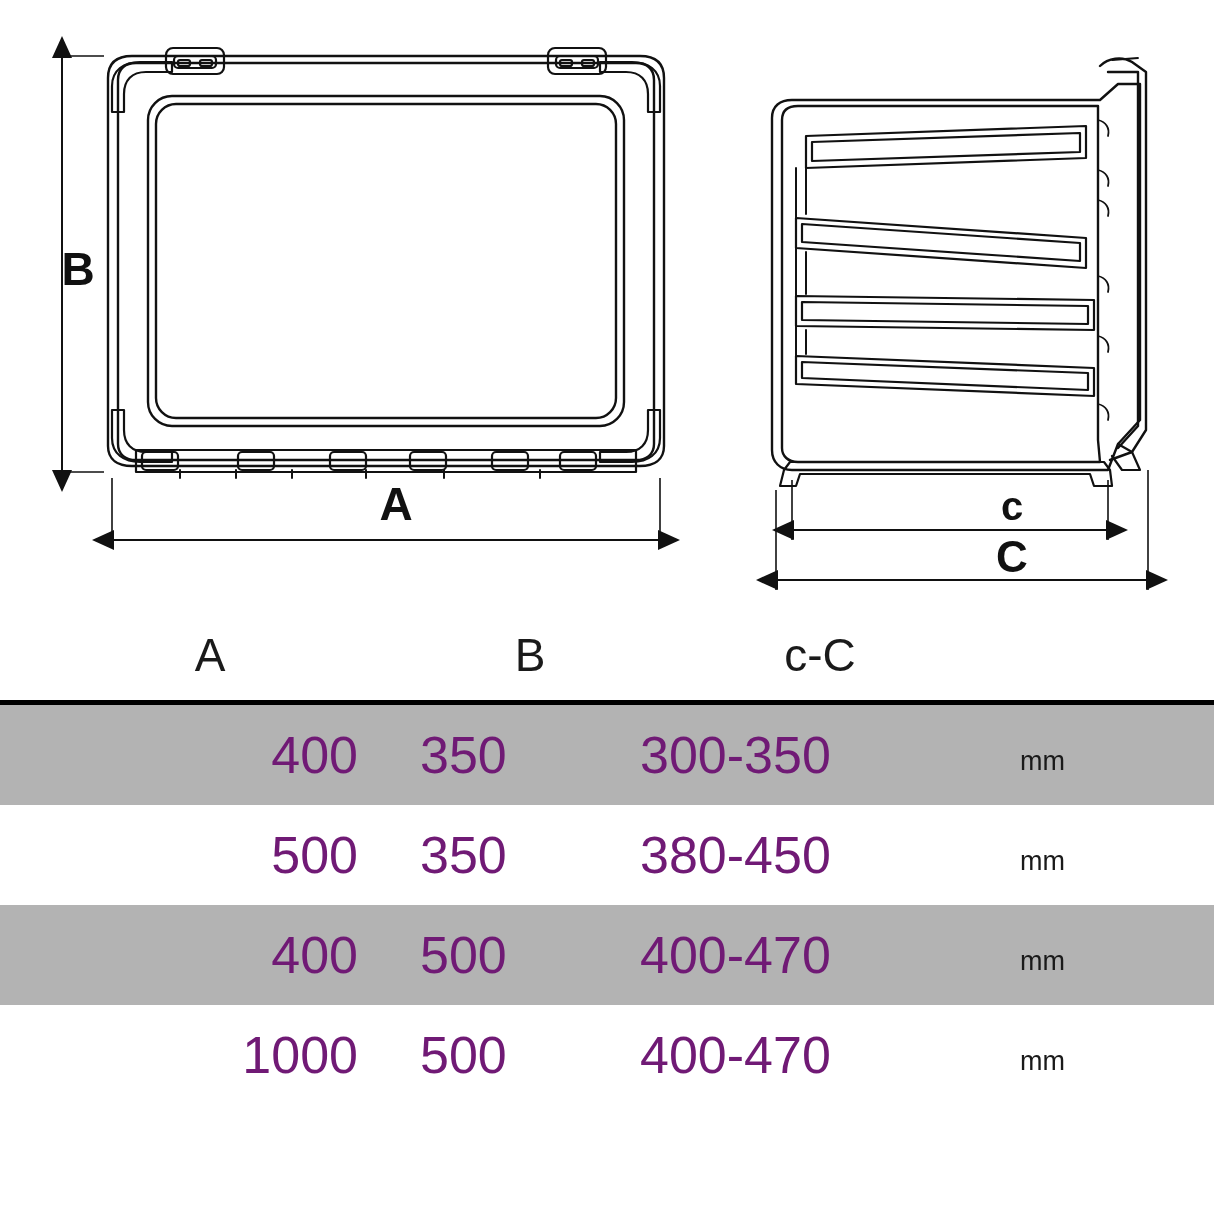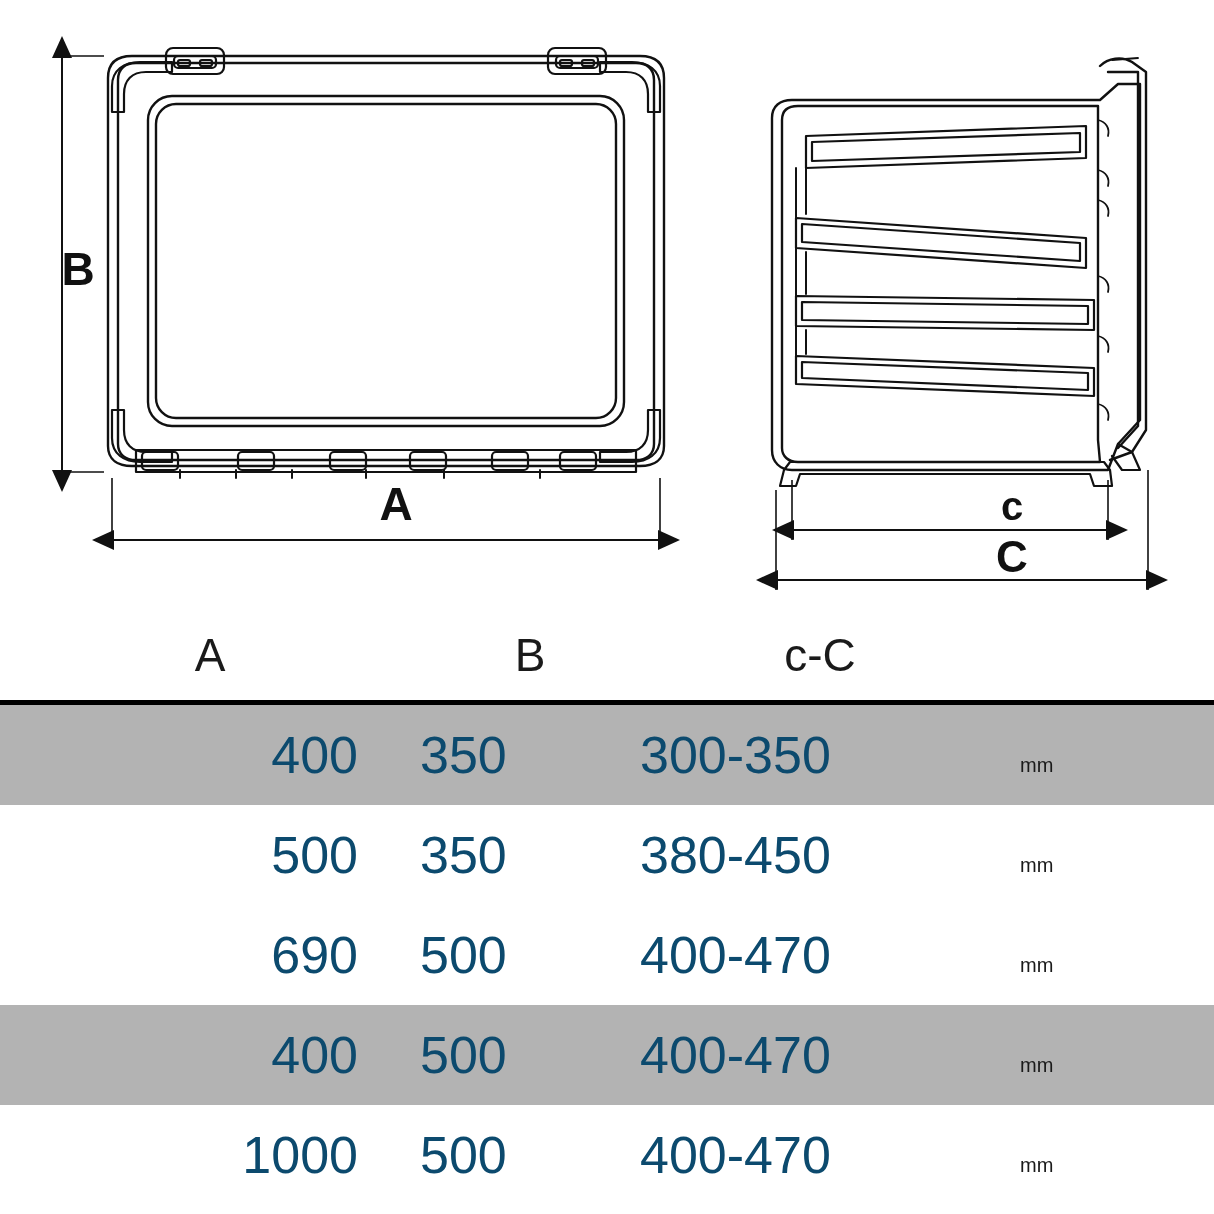--- a/index.html
+++ b/index.html
@@ -68,29 +68,29 @@
   table.spec thead th.unit-head {
     background: #ffffff;
   }
   table.spec thead tr {
     border-bottom: 5px solid #000000;
   }
   table.spec tbody td {
     font-size: 52px;
     text-align: center;
     padding: 10px 0 10px 0;
-    color: #0c4a6e;
+    color: #701a75;
     height: 62px;
     vertical-align: middle;
   }
   table.spec tbody td.col-a { text-align: right; padding-right: 62px; }
   table.spec tbody td.col-b { text-align: left; }
   table.spec tbody td.col-c { text-align: left; }
   table.spec tbody td.col-unit {
-    font-size: 20px;
+    font-size: 27px;
     text-align: left;
     padding-left: 20px;
     color: #1a1a1a;
     vertical-align: bottom;
     padding-bottom: 28px;
   }
   table.spec tbody tr.shaded td { background: #b3b3b3; }
   table.spec tbody tr.plain td { background: #ffffff; }
 </style>
 </head>
@@ -281,26 +281,20 @@
           <td class="col-b">350</td>
           <td class="col-c">300-350</td>
           <td class="col-unit">mm</td>
         </tr>
         <tr class="plain">
           <td class="col-a">500</td>
           <td class="col-b">350</td>
           <td class="col-c">380-450</td>
           <td class="col-unit">mm</td>
         </tr>
-        <tr class="plain">
-          <td class="col-a">690</td>
-          <td class="col-b">500</td>
-          <td class="col-c">400-470</td>
-          <td class="col-unit">mm</td>
-        </tr>
         <tr class="shaded">
           <td class="col-a">400</td>
           <td class="col-b">500</td>
           <td class="col-c">400-470</td>
           <td class="col-unit">mm</td>
         </tr>
         <tr class="plain">
           <td class="col-a">1000</td>
           <td class="col-b">500</td>
           <td class="col-c">400-470</td>

